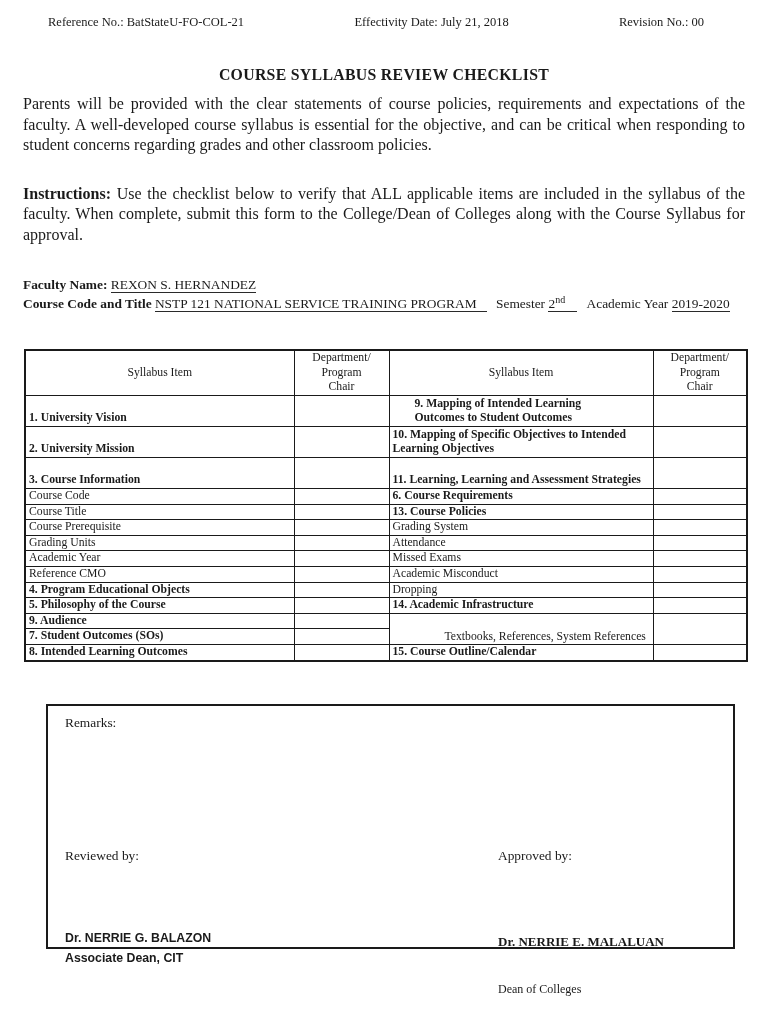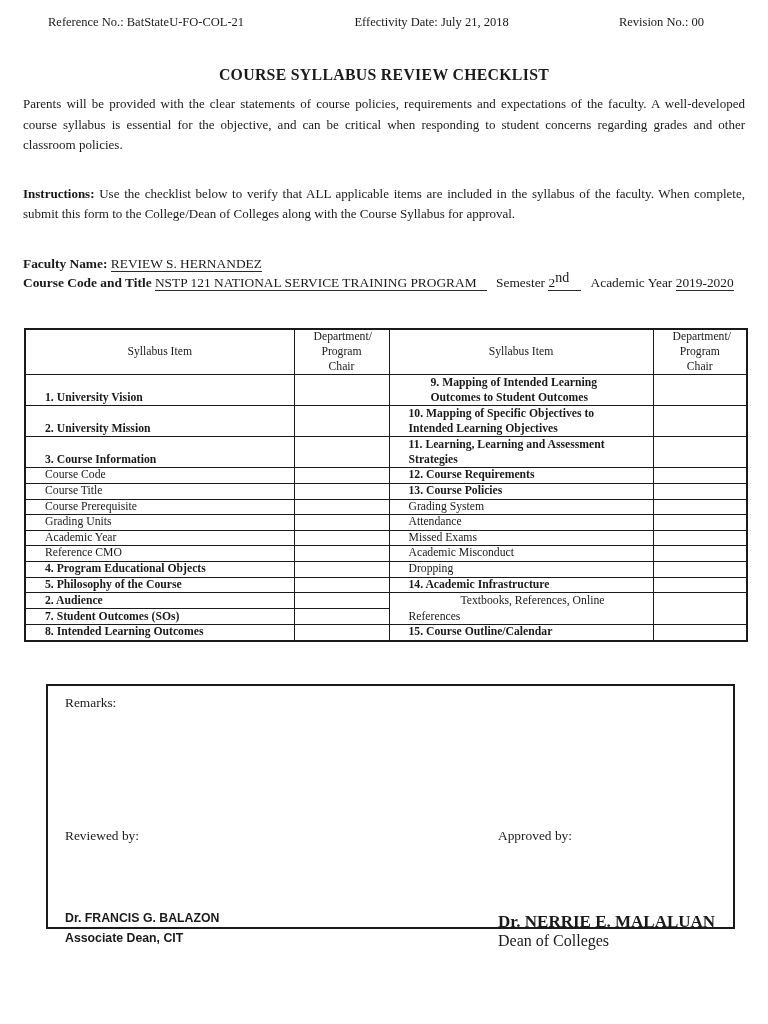--- a/index.html
+++ b/index.html
@@ -26,52 +26,52 @@
     text-align: center;
     font-weight: bold;
     font-size: 15.8px;
     letter-spacing: 0.3px;
     margin-top: 36px;
   }
 
   
   .para {
     margin: 10px 23px 0 23px;
-    font-size: 13px;
+    font-size: 16px;
     line-height: 20.6px;
     text-align: justify;
   }
   .para.instructions { margin-top: 28px; }
   .b { font-weight: bold; margin-top: 11px; }
 
   
   .faculty-block {
     margin: 29px 23px 0 23px;
     font-size: 13.4px;
     line-height: 19.5px;
   }
   .u { border-bottom: 1px solid #2a2a2a; }
   .pad-r { padding-right: 10px; }
   .pad-r-sm { padding-right: 12px; }
   .gap-l { margin-left: 6px; }
-  sup { font-size: 14px; vertical-align: super; line-height: 0; }
+  sup { font-size: 10px; vertical-align: super; line-height: 0; }
 
   
   table.checklist {
     margin: 35px 0 0 24px;
     width: 722px;
     border-collapse: collapse;
     table-layout: fixed;
     border: 2px solid #1a1a1a;
     font-size: 11.7px;
     line-height: 14.6px;
   }
   table.checklist th, table.checklist td {
     border: 1px solid #1a1a1a;
-    padding: 0 19px;
+    padding: 0 3px;
     overflow: hidden;
   }
   table.checklist thead th {
     font-weight: normal;
     text-align: center;
     vertical-align: middle;
     height: 46px;
     white-space: pre-line;
   }
   table.checklist tbody td { vertical-align: bottom; text-align: left; }
@@ -98,42 +98,42 @@
     position: relative;
     font-size: 13.4px;
   }
   .remarks-label   { position: absolute; top: 9px;  left: 17px; }
   .reviewed-label  { position: absolute; top: 142px; left: 17px; }
   .approved-label  { position: absolute; top: 142px; left: 450px; }
   .sig-left  { position: absolute; top: 222px; left: 17px;
                font-family: "Liberation Sans", sans-serif;
                font-weight: bold; font-size: 12.3px; line-height: 20px; }
   .sig-right { position: absolute; top: 226px; left: 450px; line-height: 19px; }
-  .sig-right .name  { font-weight: bold; font-size: 17px; }
-  .sig-right .title { font-size: 16px; }
+  .sig-right .name  { font-weight: bold; font-size: 13px; }
+  .sig-right .title { font-size: 12px; margin-top: 29px; }
 </style>
 </head>
 <body>
 
 <div class="meta-row">
   <span>Reference No.: BatStateU-FO-COL-21</span>
   <span>Effectivity Date: July 21, 2018</span>
   <span>Revision No.: 00</span>
 </div>
 
 <div class="doc-title">COURSE SYLLABUS REVIEW CHECKLIST</div>
 
 <p class="para">Parents will be provided with the clear statements of course policies, requirements and expectations of the faculty. A well-developed course syllabus is essential for the objective, and can be critical when responding to student concerns regarding grades and other classroom policies.</p>
 
 <p class="para instructions"><span class="b">Instructions:</span><span> Use the checklist below to verify that ALL applicable items are included in the syllabus of the faculty. When complete, submit this form to the College/Dean of Colleges along with the Course Syllabus for approval.</span></p>
 
 <div class="faculty-block">
   <div>
     <span class="b">Faculty Name:</span>
-    <span class="u">REVIEW S. HERNANDEZ</span>
+    <span class="u">REXON S. HERNANDEZ</span>
   </div>
   <div>
     <span class="b">Course Code and Title</span>
     <span class="u pad-r">NSTP 121 NATIONAL SERVICE TRAINING PROGRAM</span>
     <span class="gap-l">Semester</span>
     <span class="u pad-r-sm"><span>2</span><sup>nd</sup></span>
     <span class="gap-l">Academic Year</span>
     <span class="u">2019-2020</span>
   </div>
 </div>
@@ -174,21 +174,21 @@
       </tr>
       <tr class="row-tall">
         <td class="bold ">3. Course Information</td>
         <td></td>
         <td class="bold just ">11. Learning, Learning and Assessment Strategies</td>
         <td></td>
       </tr>
       <tr class="row-std">
         <td class="ind-md ">Course Code</td>
         <td></td>
-        <td class="bold ">12. Course Requirements</td>
+        <td class="bold ">6. Course Requirements</td>
         <td></td>
       </tr>
       <tr class="row-std">
         <td class="ind-md ">Course Title</td>
         <td></td>
         <td class="bold ">13. Course Policies</td>
         <td></td>
       </tr>
       <tr class="row-std">
         <td class="ind-md ">Course Prerequisite</td>
@@ -220,43 +220,43 @@
         <td class="ind-r ">Dropping</td>
         <td></td>
       </tr>
       <tr class="row-std">
         <td class="bold ">5. Philosophy of the Course</td>
         <td></td>
         <td class="bold ">14. Academic Infrastructure</td>
         <td></td>
       </tr>
       <tr class="row-std">
-        <td class="bold ">2. Audience</td>
-        <td></td>
-        <td class="wrap-indent " rowspan="2">Textbooks, References, Online References</td>
+        <td class="bold ">9. Audience</td>
+        <td></td>
+        <td class="wrap-indent " rowspan="2">Textbooks, References, System References</td>
         <td rowspan="2"></td>
       </tr>
       <tr class="row-std">
         <td class="bold ">7. Student Outcomes (SOs)</td>
         <td></td>
       </tr>
       <tr class="row-std">
         <td class="bold ">8. Intended Learning Outcomes</td>
         <td></td>
         <td class="bold ">15. Course Outline/Calendar</td>
         <td></td>
       </tr>
     </tbody>
 </table>
 
 <div class="remarks-box">
   <span class="remarks-label">Remarks:</span>
   <span class="reviewed-label">Reviewed by:</span>
   <span class="approved-label">Approved by:</span>
   <div class="sig-left">
-    <div>Dr. FRANCIS G. BALAZON</div>
+    <div>Dr. NERRIE G. BALAZON</div>
     <div>Associate Dean, CIT</div>
   </div>
   <div class="sig-right">
     <div class="name">Dr. NERRIE E. MALALUAN</div>
     <div class="title">Dean of Colleges</div>
   </div>
 </div>
 
 </body></html>

